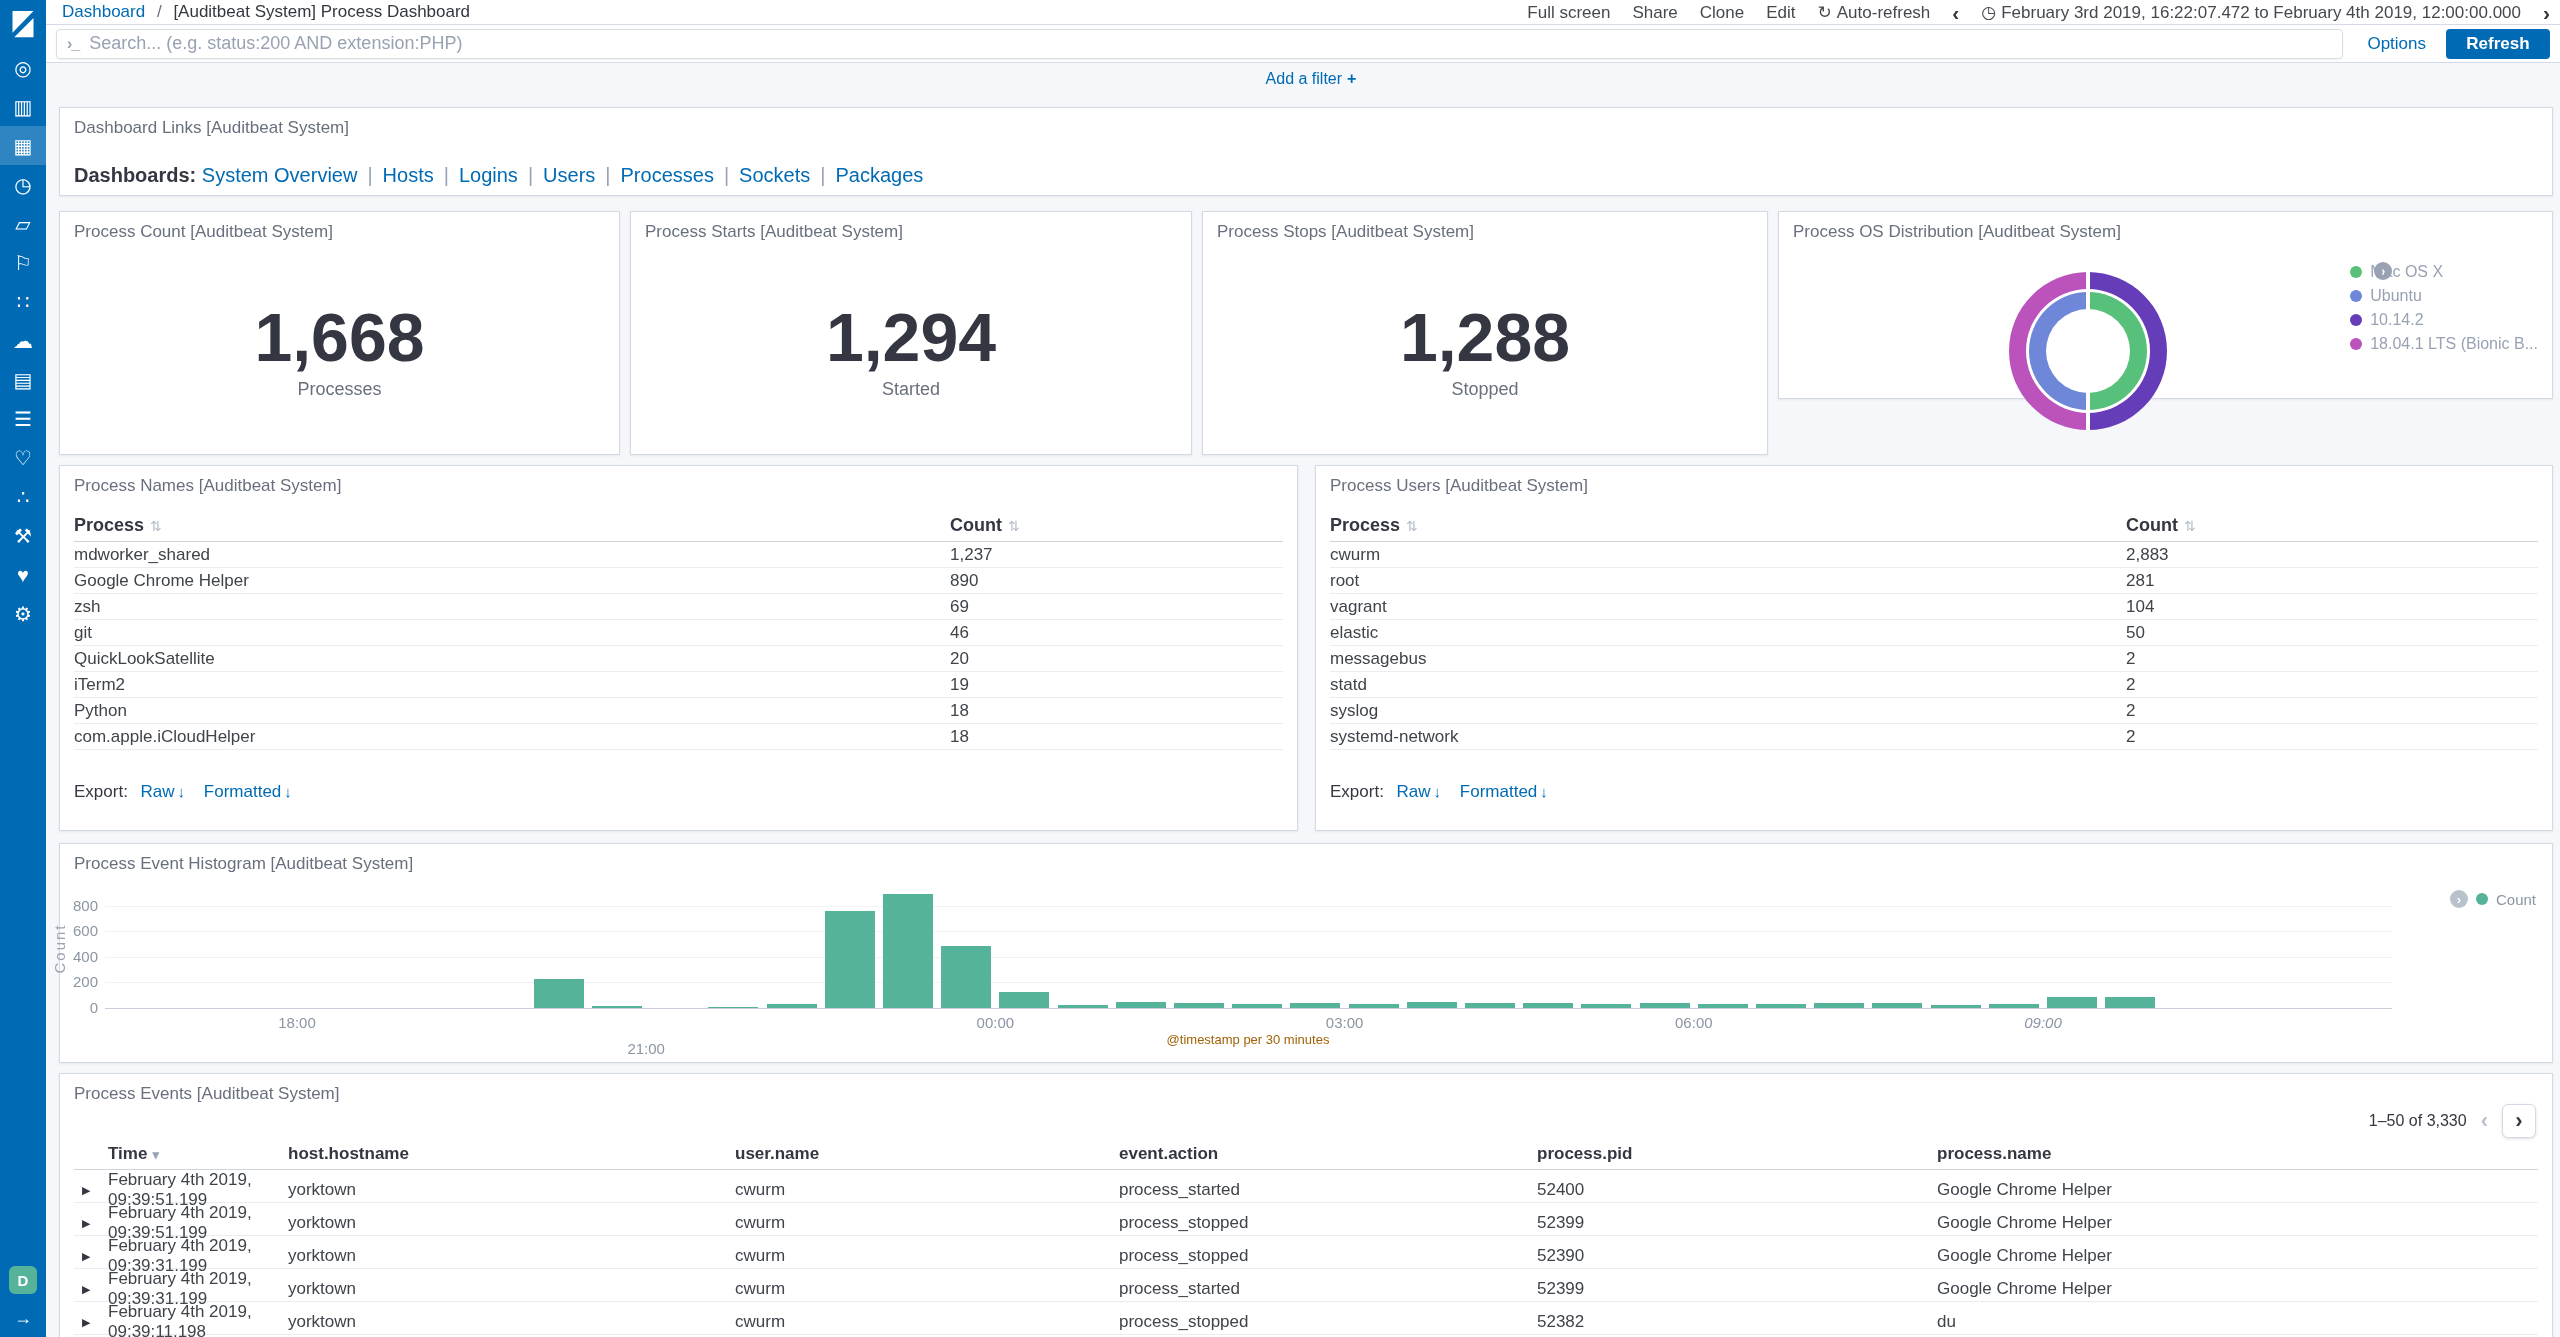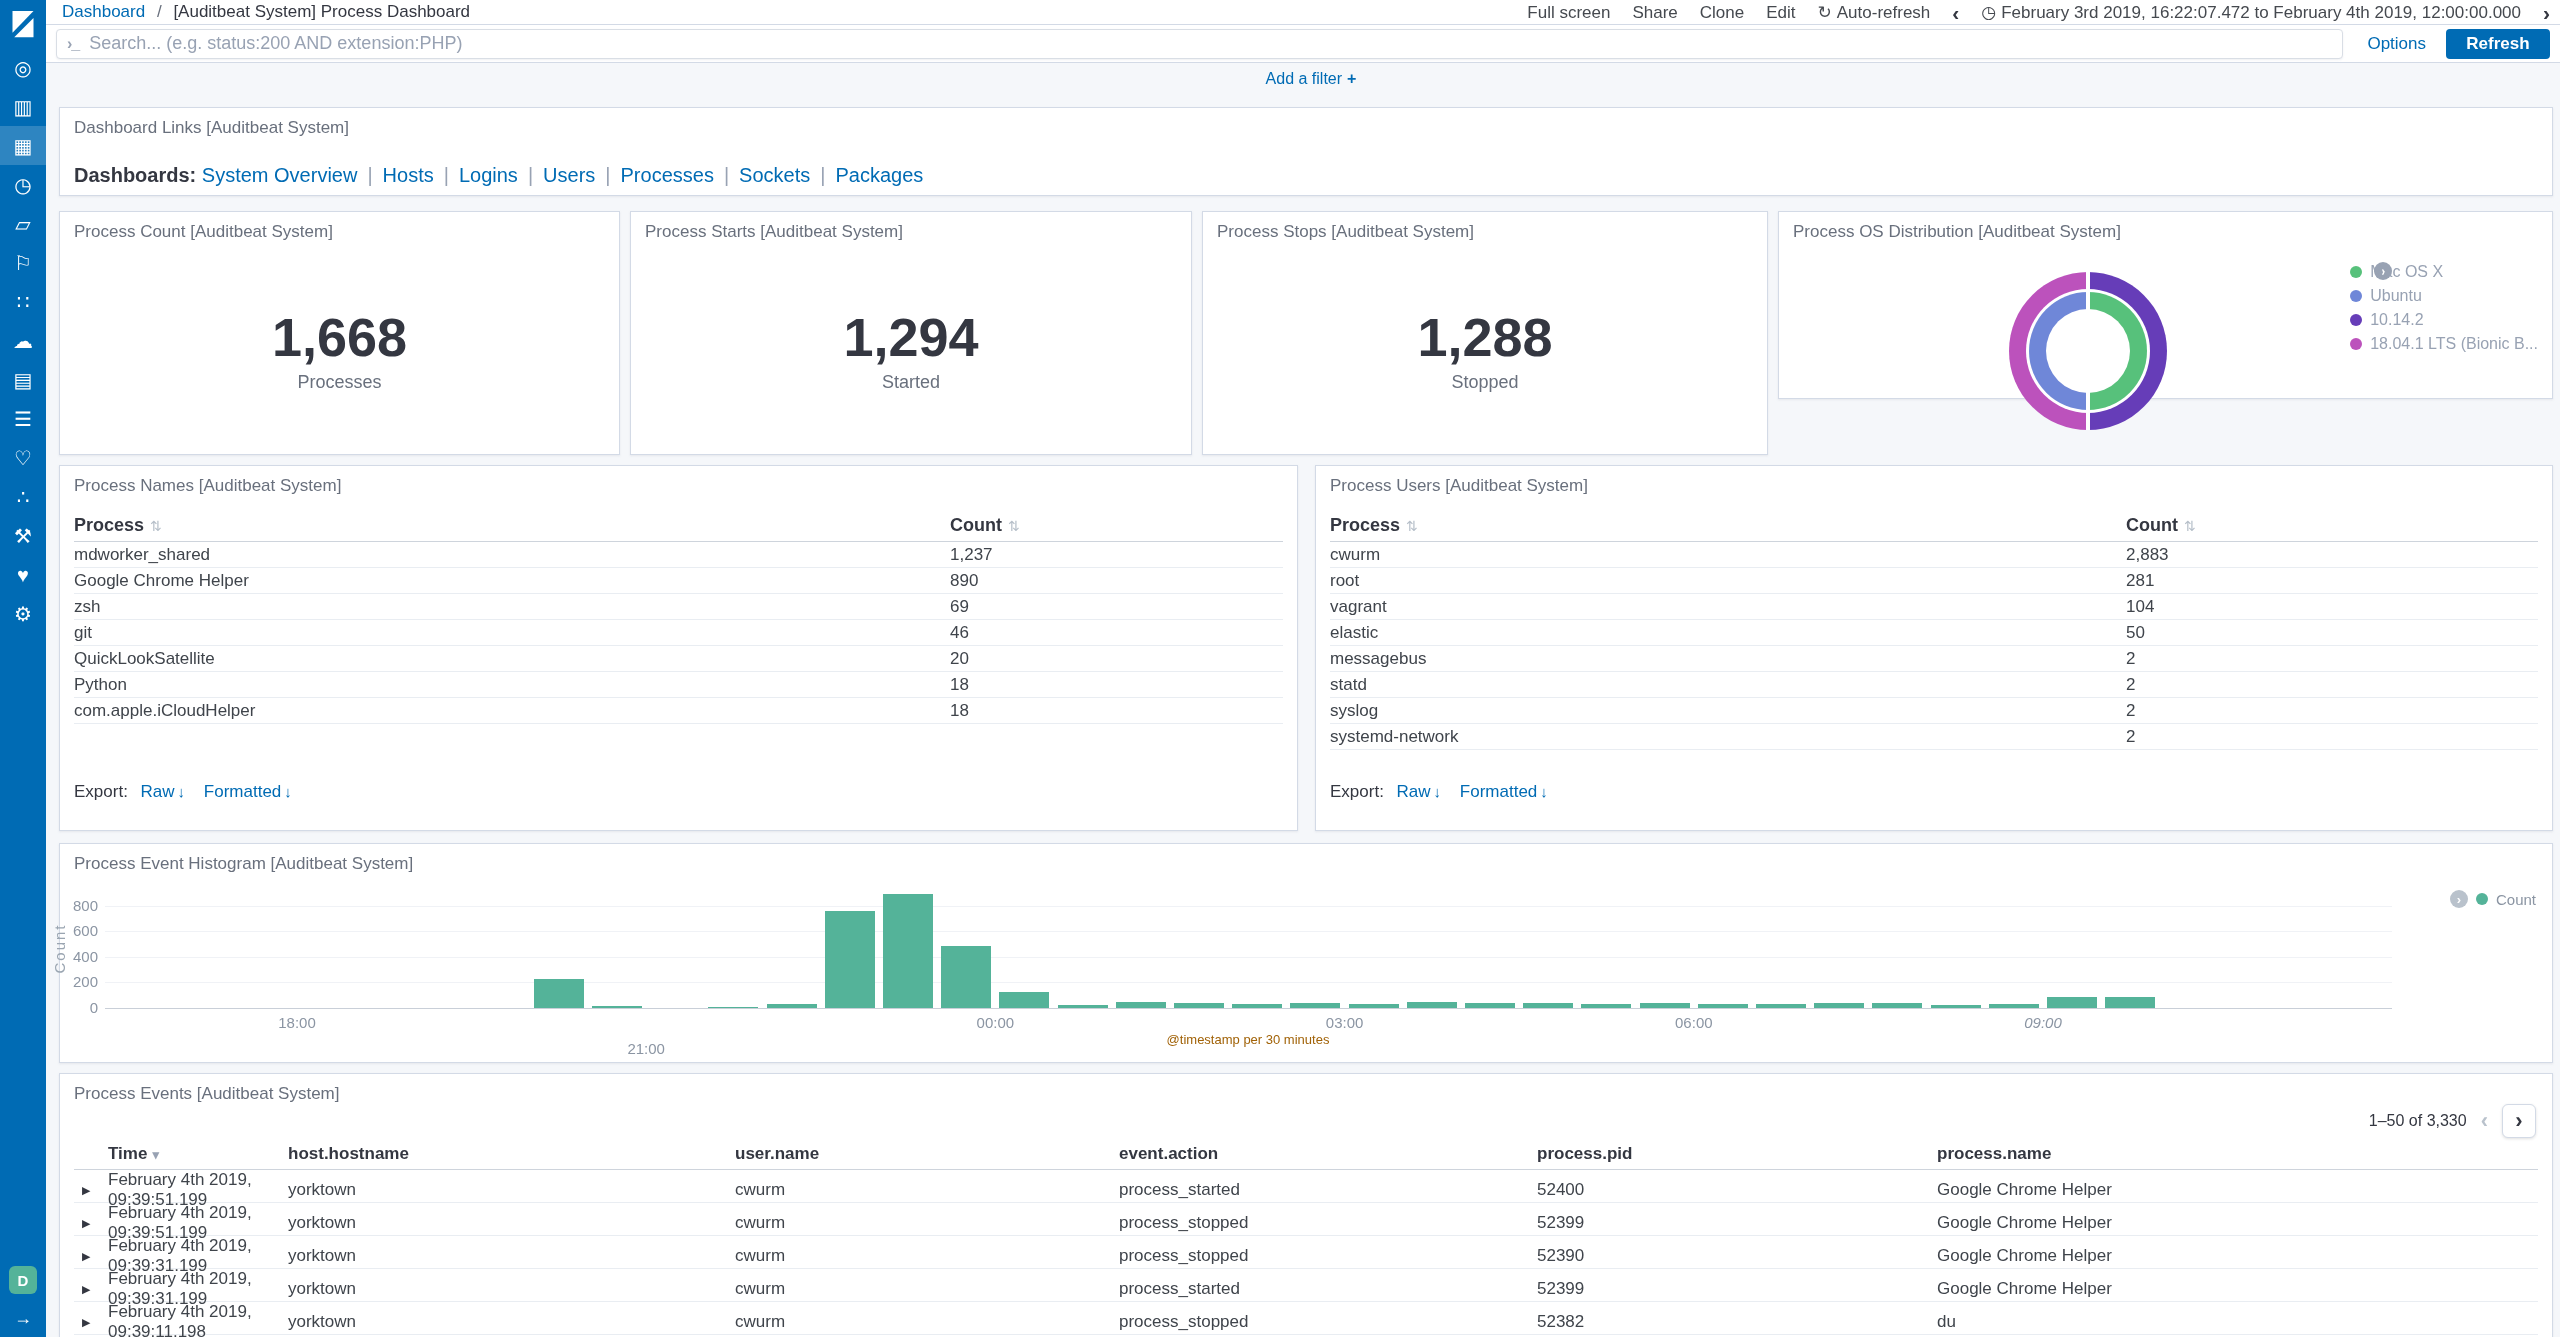--- a/index.html
+++ b/index.html
@@ -51,21 +51,21 @@
 
   
   #panel-links { left:59px; top:107px; width:2494px; height:89px; }
   #dashboard-links-row { position:absolute; left:14px; top:56px; font-size:20px; white-space:nowrap; }
   #dashboard-links-row .links-label { font-weight:bold; color:#343741; }
   .dash-link { color:#006bb4; text-decoration:none; cursor:pointer; }
   .link-sep { color:#98a2b3; margin:0 10px; }
 
   
   .metric-wrap { position:absolute; inset:0; display:flex; flex-direction:column; align-items:center; justify-content:center; padding-top:36px; }
-  .metric-value { font-size:54px; font-weight:bold; color:#343741; line-height:1; }
+  .metric-value { font-size:68px; font-weight:bold; color:#343741; line-height:1; }
   .metric-label { font-size:18px; color:#69707d; margin-top:8px; }
   #panel-metric-0 { left:59px;  top:211px; width:561px; height:244px; }
   #panel-metric-1 { left:630px; top:211px; width:562px; height:244px; }
   #panel-metric-2 { left:1202px;top:211px; width:566px; height:244px; }
 
   
   #panel-os { left:1778px; top:211px; width:775px; height:188px; }
   #donut { position:absolute; left:230px; top:60px; width:158px; height:158px; }
   .ring { position:absolute; border-radius:50%; }
   #donut-outer { left:0; top:0; width:158px; height:158px; }
@@ -303,20 +303,24 @@
             <span class="c1">zsh</span>
             <span class="c2">69</span>
           </div>
           <div class="dt-row">
             <span class="c1">git</span>
             <span class="c2">46</span>
           </div>
           <div class="dt-row">
             <span class="c1">QuickLookSatellite</span>
             <span class="c2">20</span>
+          </div>
+          <div class="dt-row">
+            <span class="c1">iTerm2</span>
+            <span class="c2">19</span>
           </div>
           <div class="dt-row">
             <span class="c1">Python</span>
             <span class="c2">18</span>
           </div>
           <div class="dt-row">
             <span class="c1">com.apple.iCloudHelper</span>
             <span class="c2">18</span>
           </div>
         </div>

